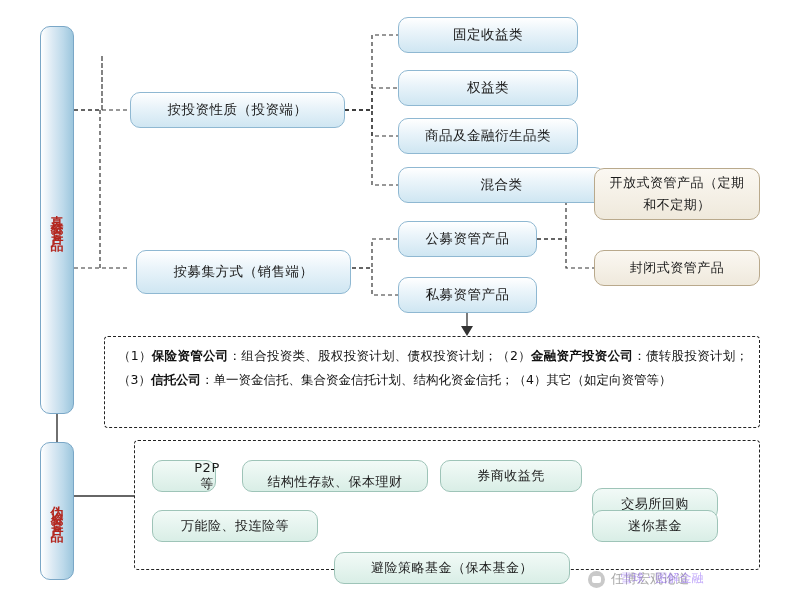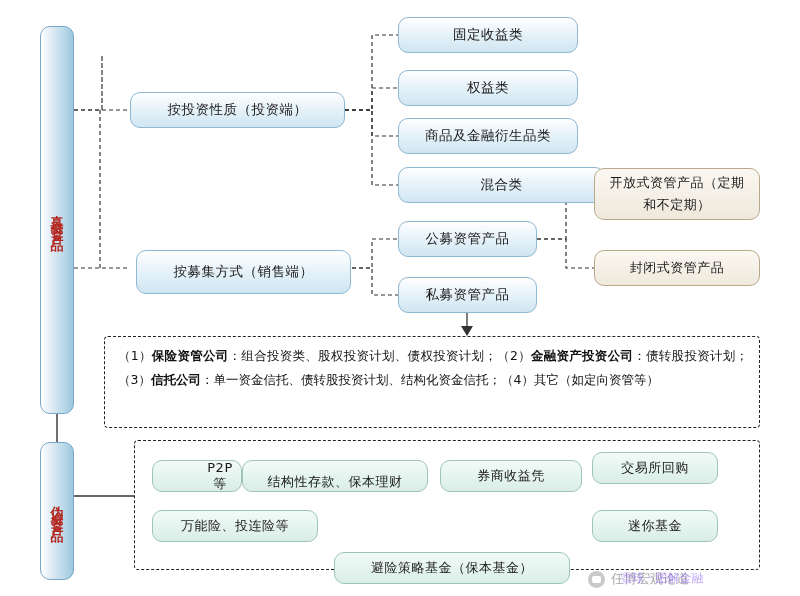--- a/index.html
+++ b/index.html
@@ -187,35 +187,35 @@
 
   <div class="node tan" style="left:594px; top:168px; width:166px; height:52px;">
     <span style="display:block; padding:0 8px;">开放式资管产品（定期和不定期）</span>
   </div>
   <div class="node tan" style="left:594px; top:250px; width:166px; height:36px;">
     <span>封闭式资管产品</span>
   </div>
 
   <div class="dashed-box" style="left:104px; top:336px; width:656px; height:92px;"></div>
   <div class="note-text" style="left:118px; top:344px; width:630px; height:78px;">
-    <span>（1）</span><b>保险资管公司</b><span>：组合投资类、股权投资计划、债权投资计划；（2）</span><b>金融资产投资公</b><b>司</b><span>：债转股投资计划；（3）</span><b>信托公司</b><span>：单一资金信托、债转股投资计划、结构化资金信</span><span>托；（4）其它（如定向资管等）</span>
+    <span>（1）</span><b>保险资管公司</b><span>：组合投资类、股权投资计划、债权投资计划；（2）</span><b>金融资产投资公</b><b>司</b><span>：债转股投资计划；（3）</span><b>信托公司</b><span>：单一资金信托、集合资金信托计划、结构化资金信</span><span>托；（4）其它（如定向资管等）</span>
   </div>
 
   <div class="dashed-box" style="left:134px; top:440px; width:626px; height:130px;"></div>
 
-  <div class="node green" style="left:152px; top:460px; width:90px; height:32px;padding-left:46px;">
+  <div class="node green" style="left:152px; top:460px; width:64px; height:32px;padding-left:46px;">
     <span>P2P 等</span>
   </div>
   <div class="node green" style="left:242px; top:460px; width:186px; height:32px;align-items:flex-end;">
     <span>结构性存款、保本理财</span>
   </div>
   <div class="node green" style="left:440px; top:460px; width:142px; height:32px;">
     <span>券商收益凭</span>
   </div>
-  <div class="node green" style="left:592px; top:452px; width:126px; height:32px;">
+  <div class="node green" style="left:592px; top:488px; width:126px; height:32px;">
     <span>交易所回购</span>
   </div>
 
   <div class="node green" style="left:152px; top:510px; width:166px; height:32px;align-items:center;">
     <span>万能险、投连险等</span>
   </div>
   <div class="node green" style="left:334px; top:528px; width:236px; height:32px;margin-top:24px;">
     <span>避险策略基金（保本基金）</span>
   </div>
   <div class="node green" style="left:592px; top:510px; width:126px; height:32px;">

